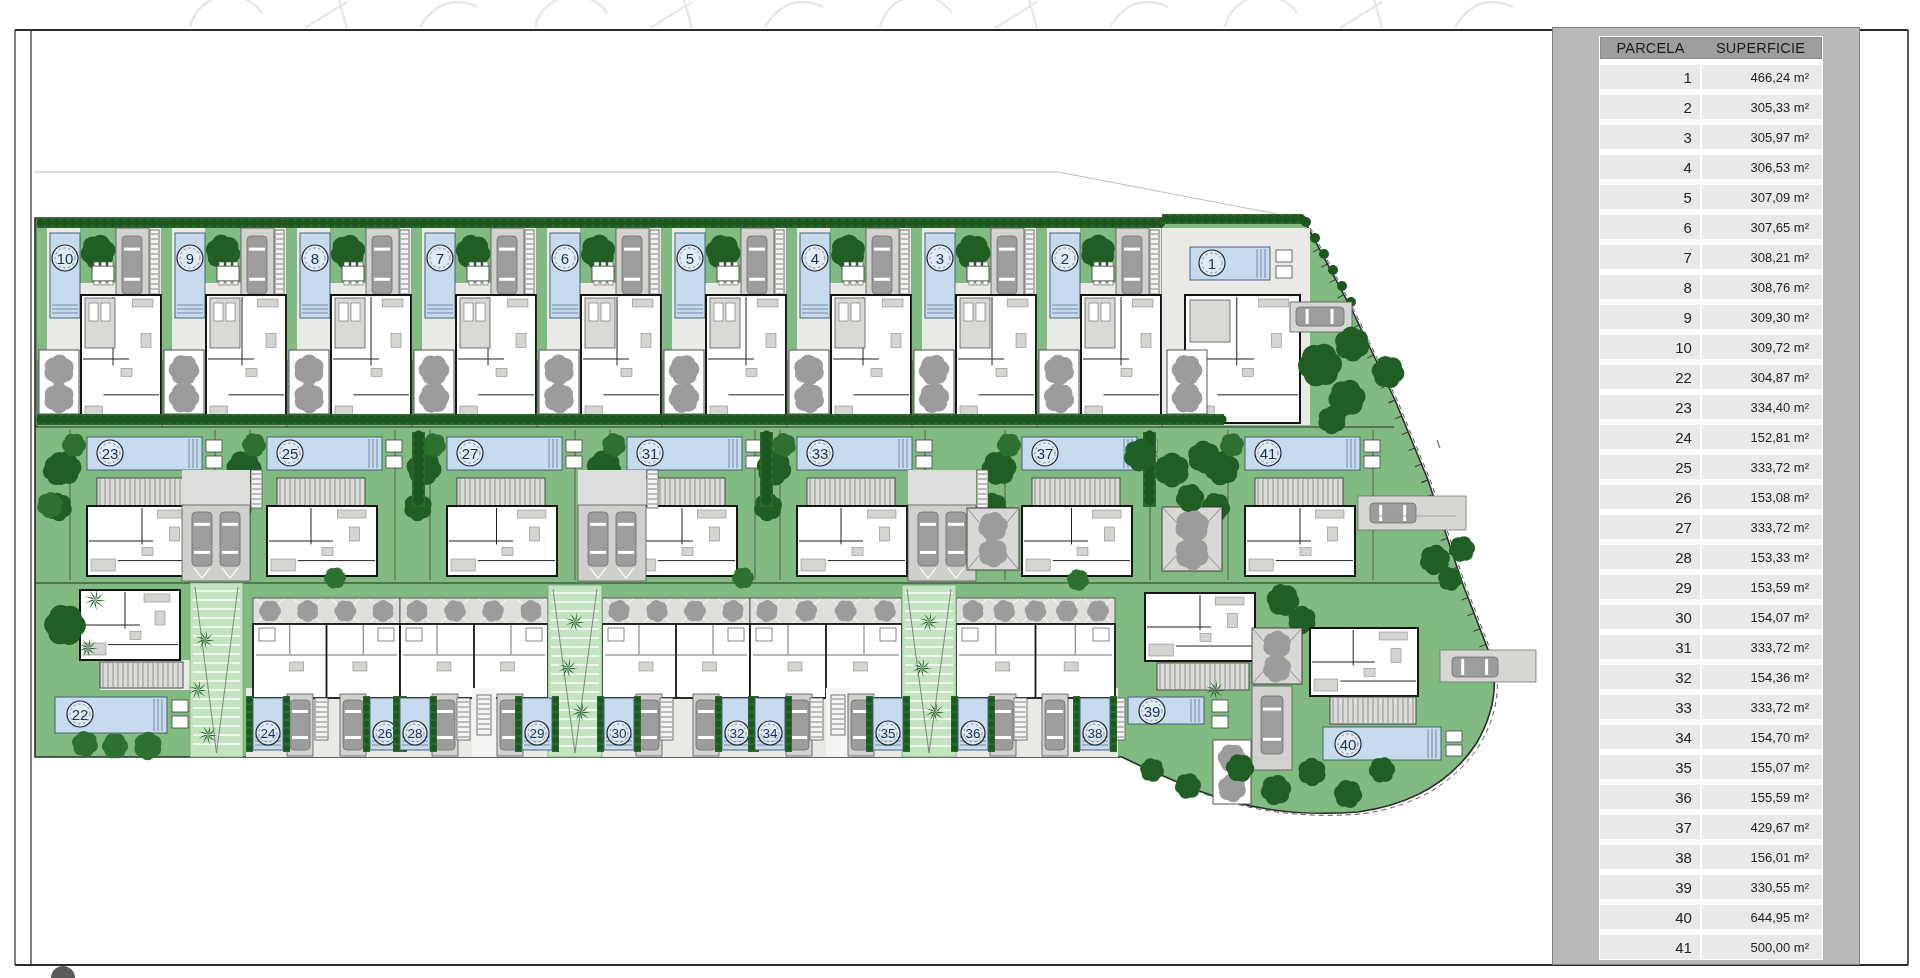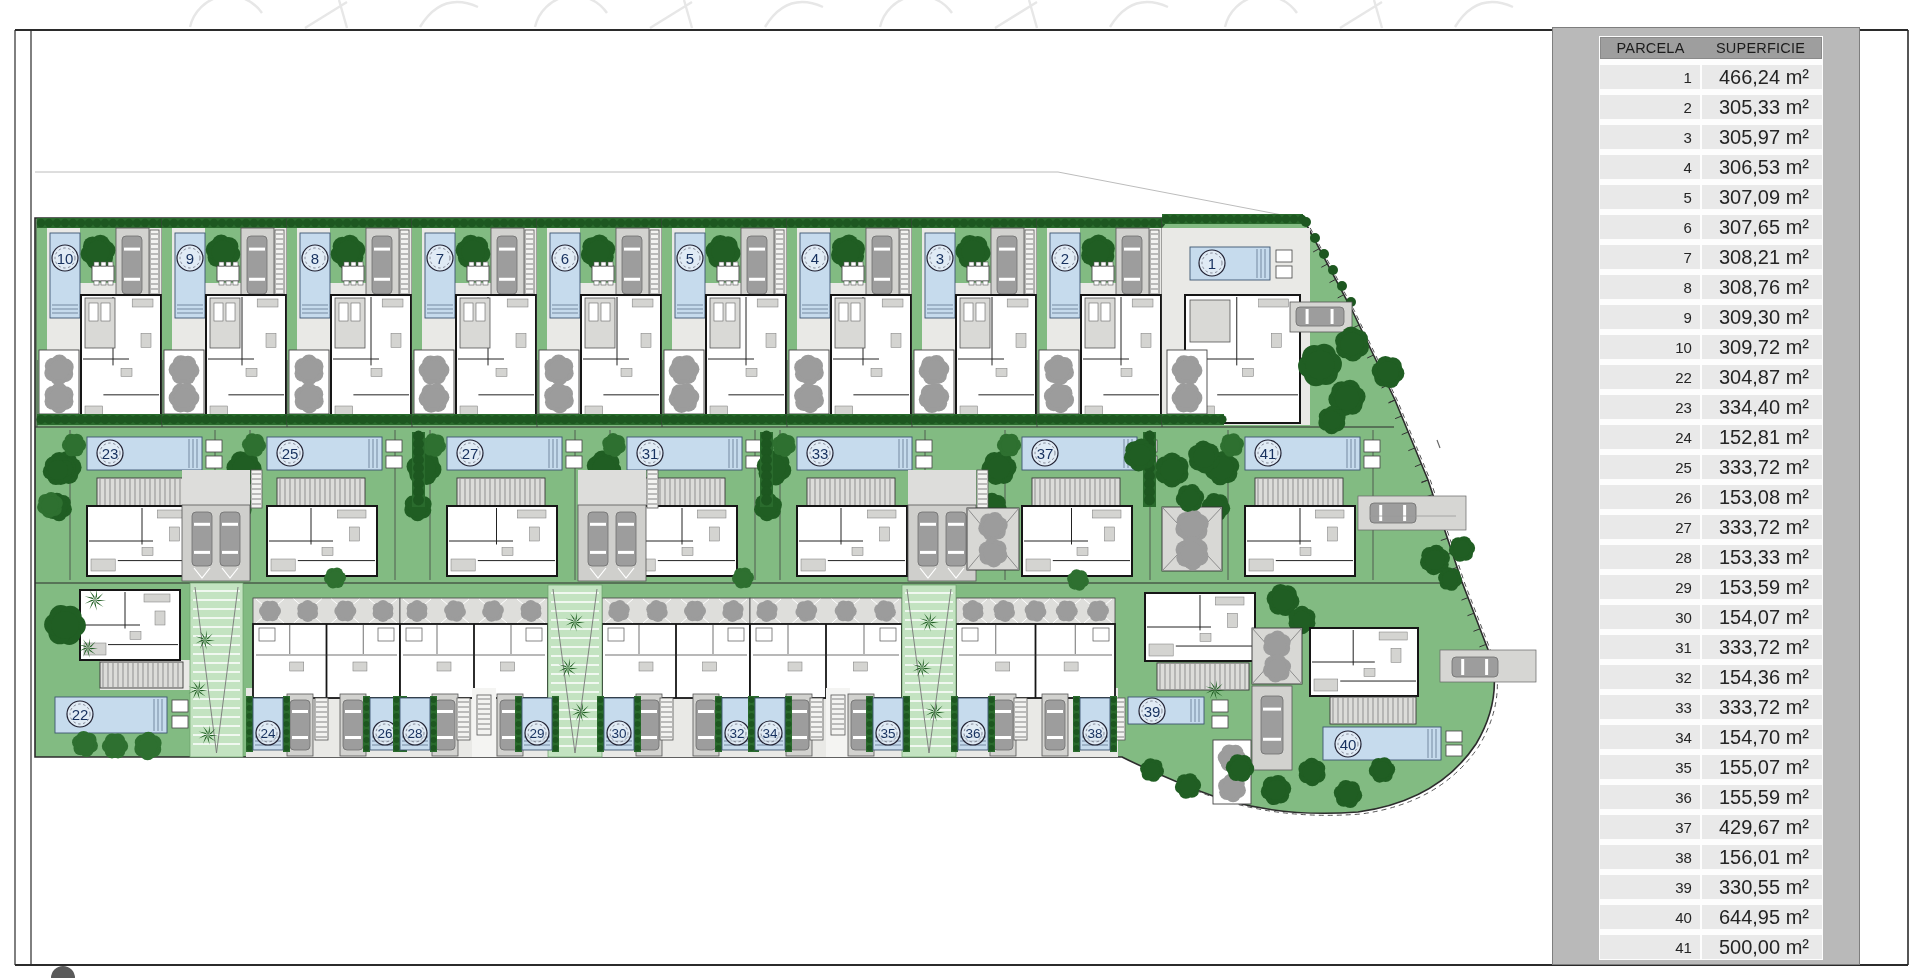--- a/index.html
+++ b/index.html
@@ -11,21 +11,21 @@
   .panel{position:absolute;left:1552px;top:27px;width:308px;height:938px;background:#b9b9b9;
     border:1px solid #7e7e7e;box-sizing:border-box;}
   .ptable{position:absolute;left:46px;top:8px;width:222px;background:#fdfdfd;padding:1px;}
   .thead{display:flex;height:22px;background:#9e9e9e;border:1px solid #8a8a8a;box-sizing:border-box;}
   .thead .hc{flex:0 0 45%;display:flex;align-items:center;justify-content:center;
     font-size:14.5px;color:#1c1c1c;letter-spacing:.2px;}
   .thead .hc2{flex:0 0 55%;}
   .trow{display:flex;height:24px;margin-top:6px;gap:2px;}
   .tc{background:#e9e9e9;display:flex;align-items:center;box-sizing:border-box;}
   .tnum{flex:0 0 45%;justify-content:flex-end;padding-right:8px;font-size:15px;color:#242424;}
-  .tval{flex:1 1 auto;justify-content:flex-end;padding-right:13px;font-size:20px;color:#242424;}
+  .tval{flex:1 1 auto;justify-content:flex-end;padding-right:13px;font-size:13px;color:#242424;}
 </style>
 </head>
 <body>
 
 <div id="stage">
   <svg id="plan-svg" width="1920" height="978" viewBox="0 0 1920 978">
       <path d="M190,27 a40,40 0 0 1 72,-14" fill="none" stroke="#e7e7e7" stroke-width="2.4"></path>
       <path d="M305,28 l42,-26 M347,28 l-8,-28" fill="none" stroke="#e7e7e7" stroke-width="2.4"></path>
       <path d="M420,27 q22,-36 58,-20" fill="none" stroke="#e7e7e7" stroke-width="2.4"></path>
       <path d="M535,27 a40,40 0 0 1 72,-14" fill="none" stroke="#e7e7e7" stroke-width="2.4"></path>

